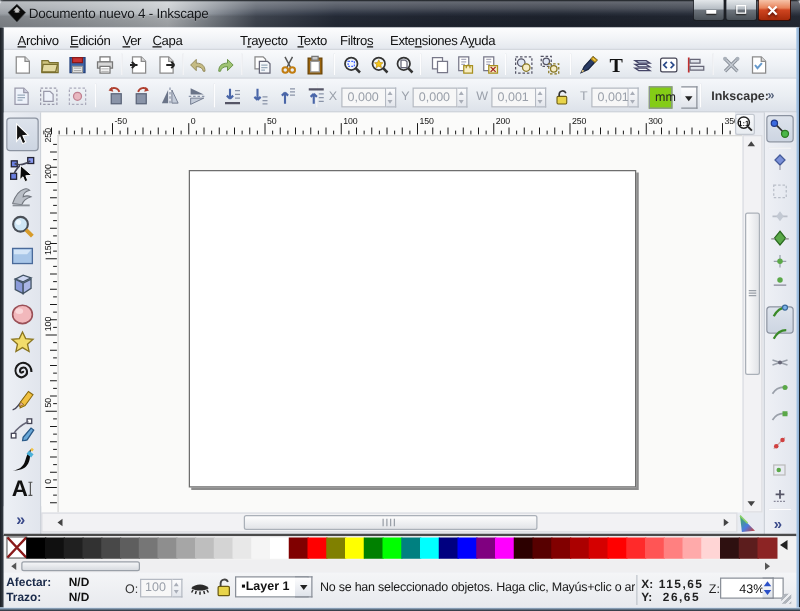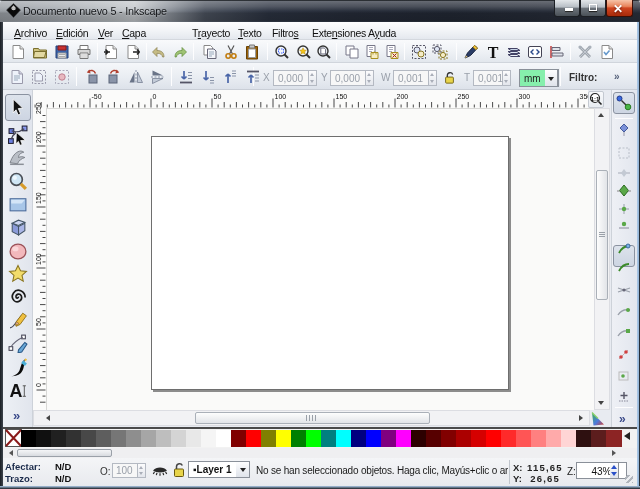--- a/index.html
+++ b/index.html
@@ -12,21 +12,21 @@
  background:linear-gradient(90deg,#989da3 0%,#a4a9af 8%,#b7bcc0 17%,#c4c8cc 21%,#8f959d 26%,#4a515d 32%,#2b3240 42%,#252b38 55%,#222834 70%,#262c38 85%,#2a303c 100%);
  border-radius:4px 4px 0 0;"></div>
 <div class="abs" style="left:0;top:0;width:640px;height:22px;
  background:linear-gradient(rgba(10,12,14,0.55) 0%,rgba(255,255,255,0.30) 6%,rgba(255,255,255,0.18) 30%,rgba(255,255,255,0.02) 50%,rgba(0,0,0,0.16) 60%,rgba(0,0,0,0.22) 95%,rgba(60,70,80,0.3) 100%);
  border-radius:4px 4px 0 0;"></div>
 <div class="abs" style="left:0;top:0;width:640px;height:1px;background:rgba(40,44,48,0.75);border-radius:4px 4px 0 0;"></div>
 <svg class="abs" style="left:6px;top:3px" width="15" height="15" viewBox="0 0 16 16">
  <path d="M8 0.5 L15.5 7.5 L8 15.5 L0.5 7.5 Z" fill="#0a0a0a" stroke="#44484c" stroke-width="0.6"></path>
  <path d="M5 5.8 L8 2.5 L11 5.8 L9.3 6 L10.5 7.2 L8 7.6 L5.8 7.2 L6.9 6Z" fill="#d8d8d8" opacity="0.9"></path>
 </svg>
-<div class="abs" style="left:23px;top:5px;font-size:10.8px;letter-spacing:-0.2px;color:#16181b;text-shadow:0 1px 1px rgba(255,255,255,0.25);">Documento nuevo 5 - Inkscape</div>
+<div class="abs" style="left:23px;top:5px;font-size:10.8px;letter-spacing:-0.2px;color:#16181b;text-shadow:0 1px 1px rgba(255,255,255,0.25);">Documento nuevo 4 - Inkscape</div>
 
 <div class="abs" style="left:554px;top:0;width:26px;height:17px;border-radius:0 0 3px 3px;border:1px solid #1c1f24;border-top:none;
  background:linear-gradient(#e3e7ea 0%,#b6bdc4 45%,#6d747c 50%,#4a5158 100%);"></div>
 <div class="abs" style="left:565px;top:8px;width:8px;height:3px;background:#fff;box-shadow:0 1px 1px #222;"></div>
 <div class="abs" style="left:580px;top:0;width:26px;height:17px;border-radius:0 0 3px 3px;border:1px solid #1c1f24;border-top:none;
  background:linear-gradient(#e3e7ea 0%,#b6bdc4 45%,#6d747c 50%,#4a5158 100%);"></div>
 <div class="abs" style="left:589px;top:4px;width:8px;height:7px;border:1px solid #fff;background:transparent;box-shadow:0 1px 1px #222;"></div>
 <div class="abs" style="left:606px;top:0;width:27px;height:17px;border-radius:0 0 3px 3px;border:1px solid #3b0f06;border-top:none;
  background:linear-gradient(#f6c3a8 0%,#e8835a 40%,#cf4520 50%,#a62a0a 100%);"></div>
 <div class="abs" style="left:613px;top:2px;width:13px;height:13px;color:#fff;font-size:12px;font-weight:700;text-shadow:0 1px 2px #5a1005;">✕</div>
@@ -260,25 +260,25 @@
     <rect x="3" y="7" width="9" height="7" rx="1" fill="#e8d44a" stroke="#6a5a10"></rect>
     <path d="M5 7V5a3.2 3.2 0 0 1 6.2-.9" fill="none" stroke="#333" stroke-width="1.5"></path>
   </svg>
 <div class="abs" style="left:464px;top:72px;font-size:10px;color:#9aa0aa;">T</div>
 <div class="abs" style="left:473px;top:70px;width:30px;height:16px;background:#f7f7f7;border:1px solid #b4b9c2;font-size:10px;color:#9aa0aa;padding:2px 0 0 4px;">0,001</div>
 <div class="abs" style="left:503px;top:70px;width:8px;height:16px;border:1px solid #b4b9c2;border-left:none;background:linear-gradient(#fcfcfd,#e3e6ec);">
     <div class="abs" style="left:1px;top:2px;width:0;height:0;border-left:2.5px solid transparent;border-right:2.5px solid transparent;border-bottom:3px solid #a9aeb8;"></div>
     <div class="abs" style="left:1px;top:9px;width:0;height:0;border-left:2.5px solid transparent;border-right:2.5px solid transparent;border-top:3px solid #a9aeb8;"></div>
   </div>
 
-<div class="abs" style="left:519px;top:69px;width:40px;height:18px;background:#86efac;border:1px solid #8a9099;font-size:10px;color:#222;padding:3px 0 0 4px;">mm</div>
+<div class="abs" style="left:519px;top:69px;width:19px;height:18px;background:#84cc16;border:1px solid #8a9099;font-size:10px;color:#222;padding:3px 0 0 4px;">mm</div>
 <div class="abs" style="left:545px;top:69px;width:13px;height:18px;border:1px solid #8a9099;border-left:none;background:linear-gradient(#fdfdfe,#dfe3ea);">
  <div class="abs" style="left:3px;top:7px;width:0;height:0;border-left:3px solid transparent;border-right:3px solid transparent;border-top:4px solid #222;"></div>
   </div>
-<div class="abs" style="left:569px;top:72px;font-size:10px;font-weight:700;color:#333;">Filtro:</div>
+<div class="abs" style="left:569px;top:72px;font-size:10px;font-weight:700;color:#333;">Inkscape:</div>
 <div class="abs" style="left:614px;top:71px;font-size:10px;font-weight:700;color:#55617a;">»</div>
 
 <div class="abs" style="left:0;top:22px;width:3px;height:464px;background:linear-gradient(90deg,#1a1e24,#3d444c);"></div>
 <div class="abs" style="left:637px;top:22px;width:3px;height:464px;background:linear-gradient(90deg,#aecbe8,#8fb0d4 70%,#1a1e24 85%);"></div>
 <div class="abs" style="left:0;top:486px;width:640px;height:3px;background:linear-gradient(#aecbe8,#1a1e24);"></div>
 
 <div class="abs" style="left:3px;top:90px;width:30px;height:338px;background:linear-gradient(90deg,#edf0f5,#e1e5ed);border-right:1px solid #cdd2d9;"></div>
 <div class="abs" style="left:5px;top:94px;width:26px;height:27px;border:1px solid #8a92a0;border-radius:3px;background:linear-gradient(#dde3ec,#cdd5e2);"></div>
 <svg class="abs" style="left:8px;top:97px" width="20" height="20" viewBox="0 0 19 19">
     <path d="M5 2 L14 10.5 L9.8 11 L12 16 L9.6 17 L7.6 12.2 L5 15.2Z" fill="#111" stroke="#fff" stroke-width="0.8"></path>

